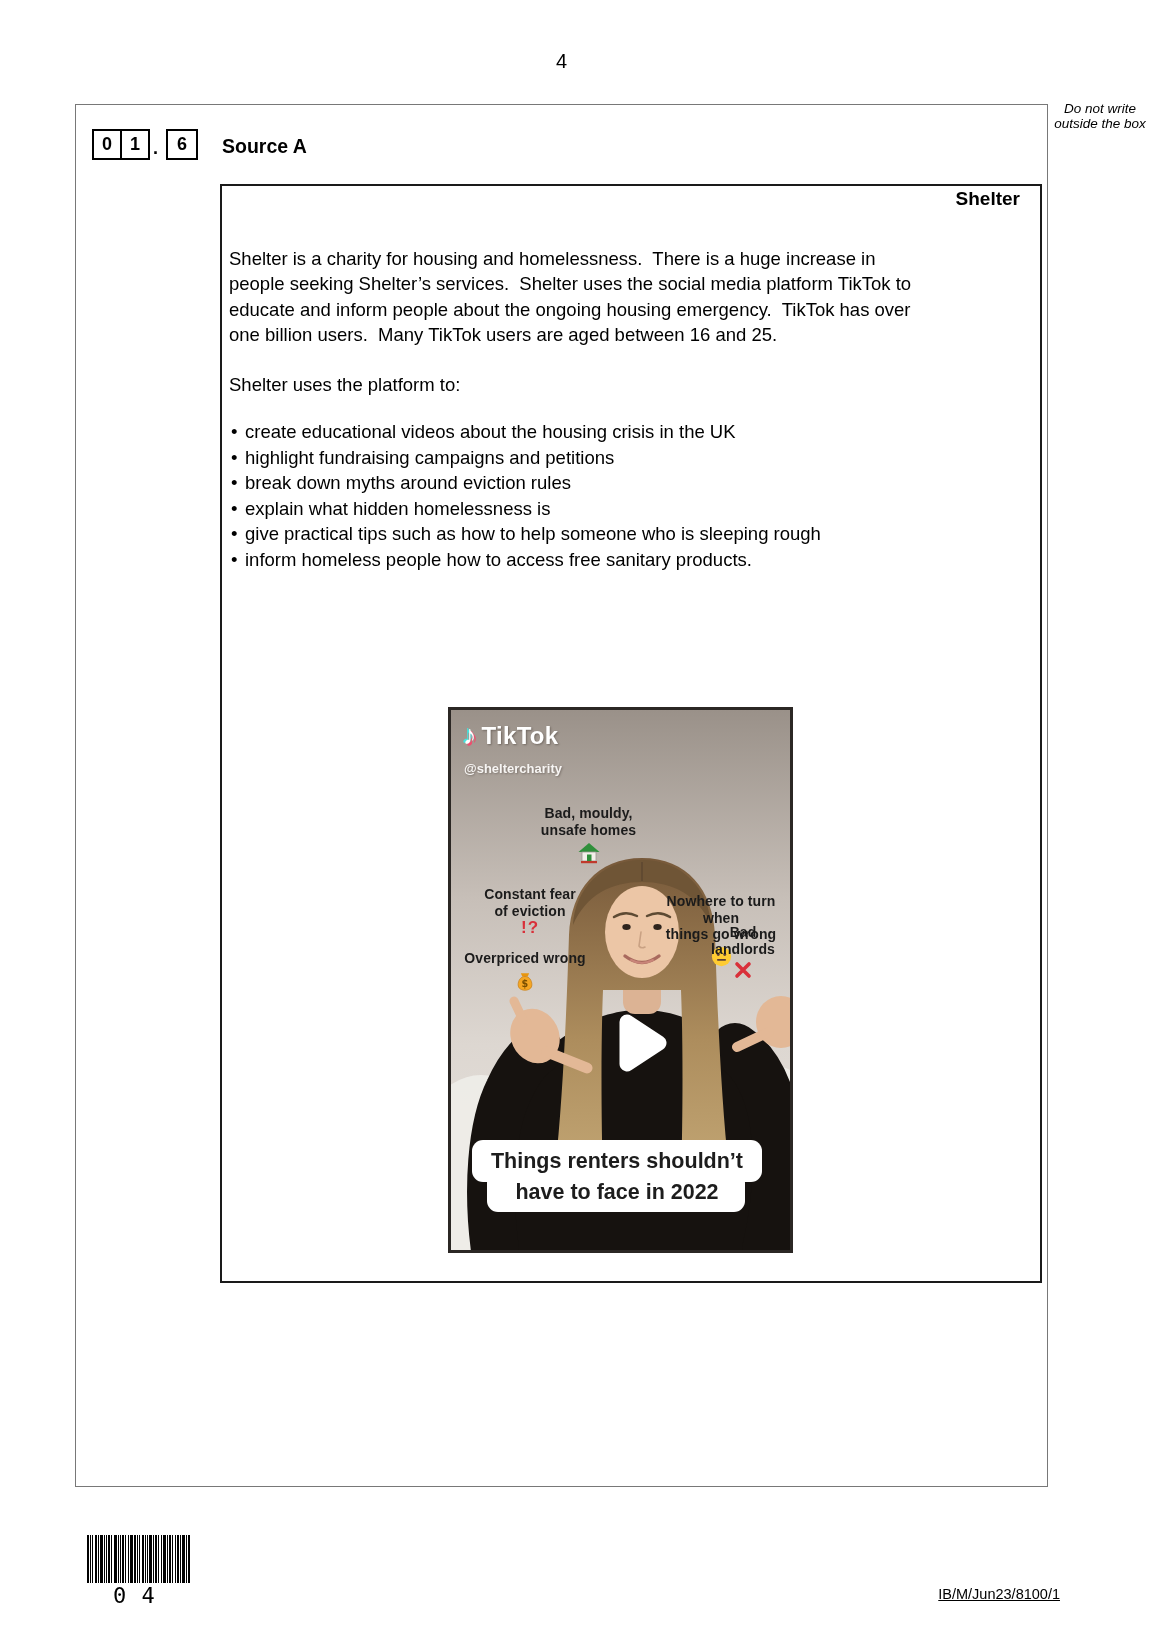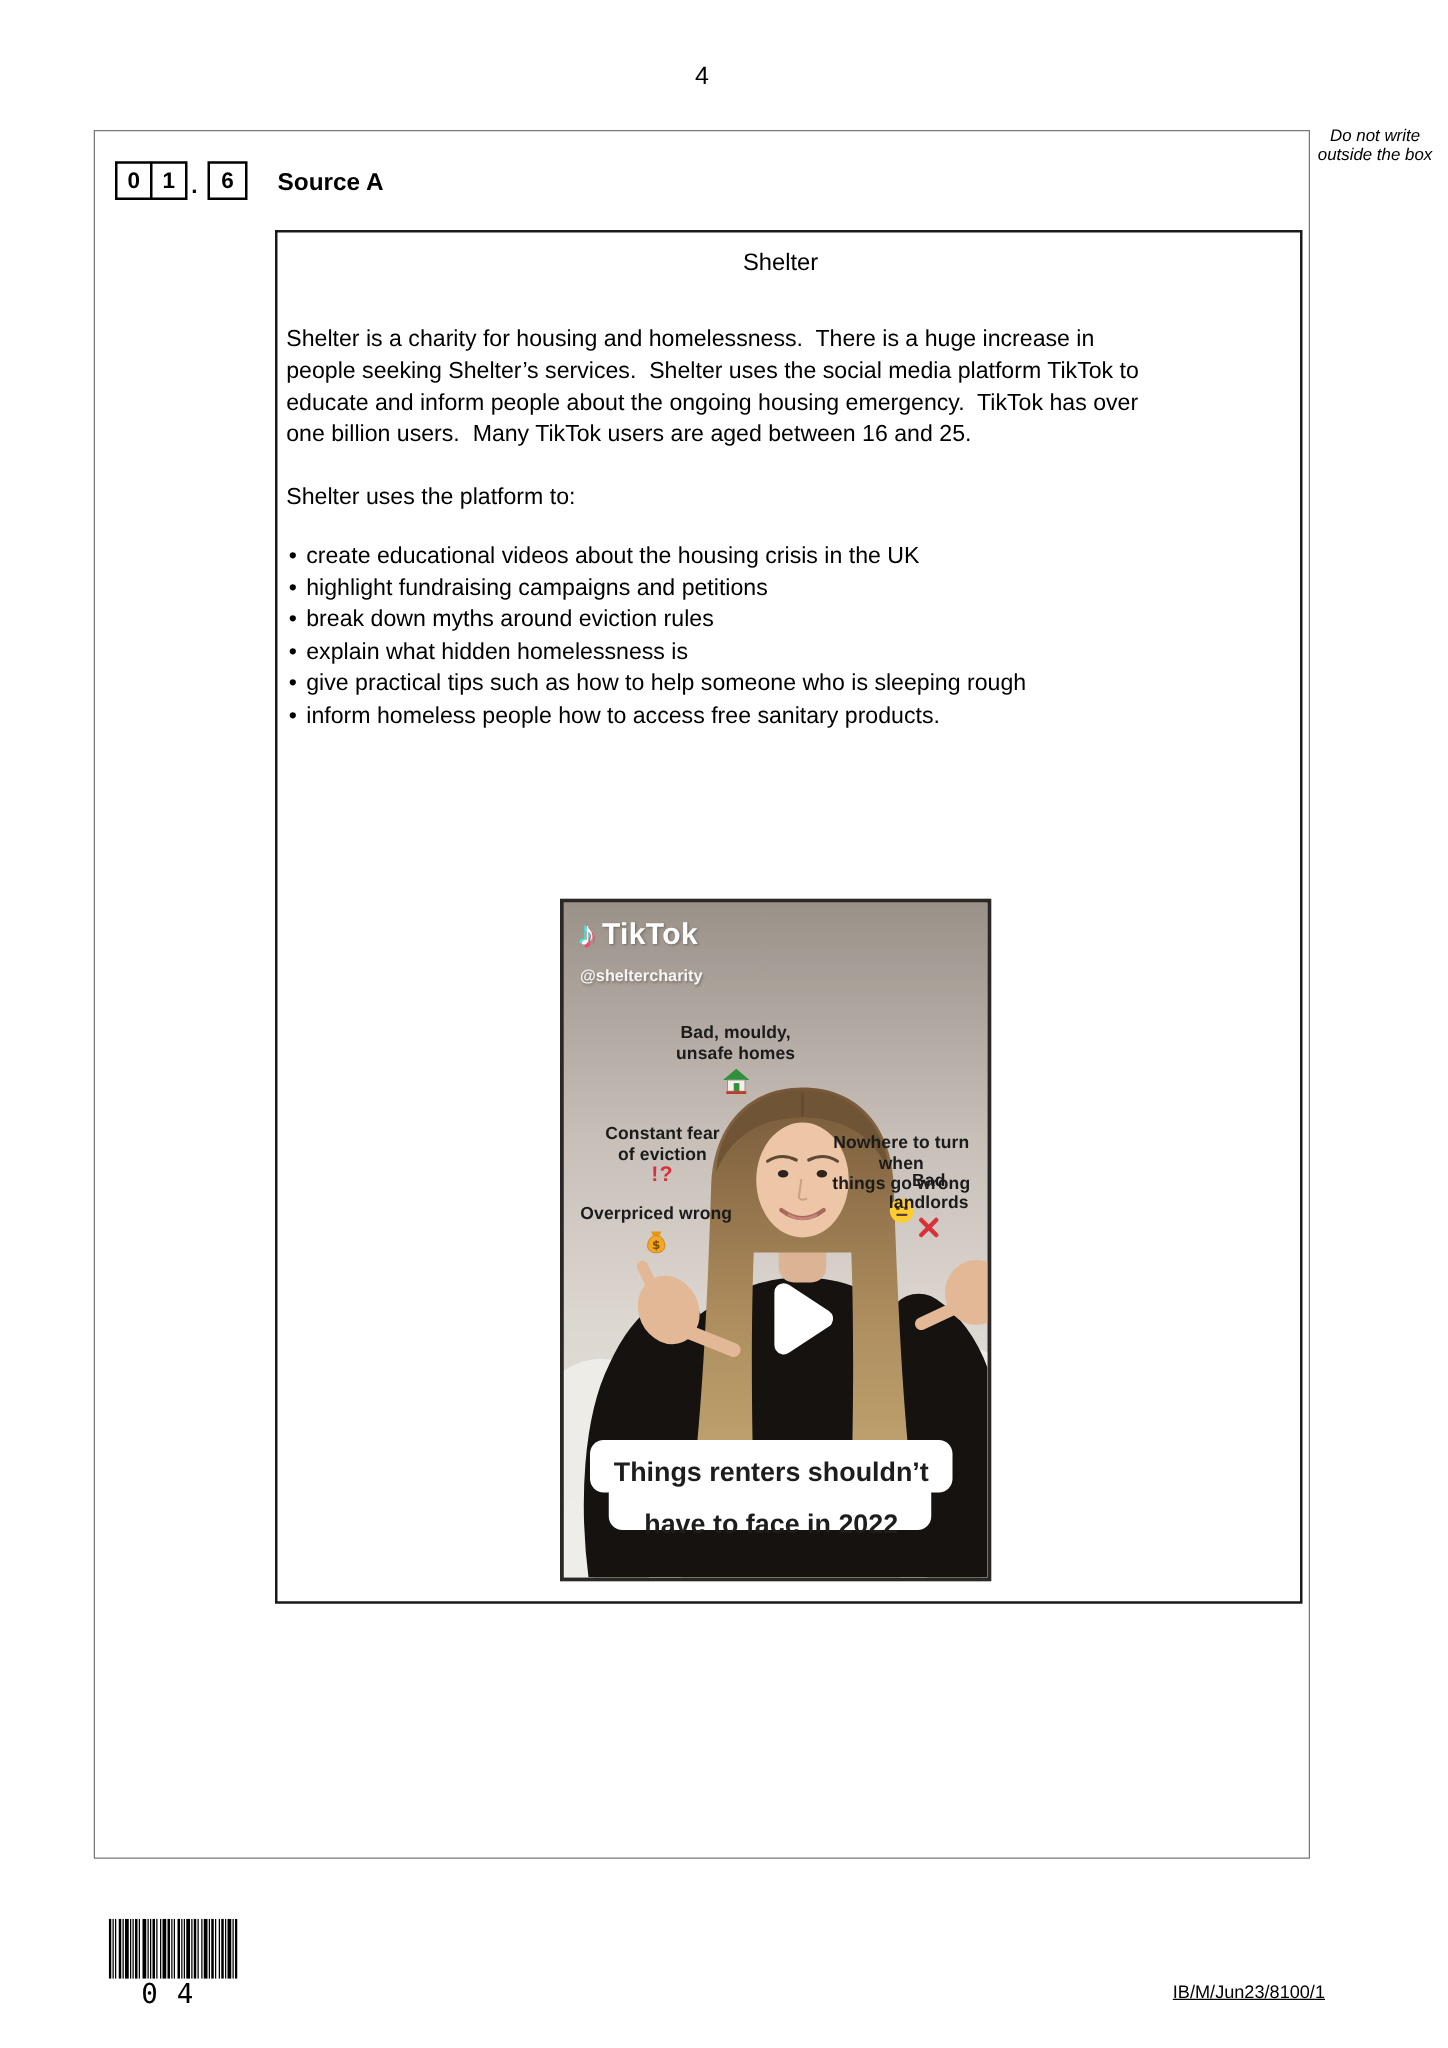--- a/index.html
+++ b/index.html
@@ -21,21 +21,21 @@
           display:flex; align-items:center; justify-content:center;
           font-weight:bold; font-size:18px; }
   .qdot { position:absolute; font-weight:bold; font-size:18px; }
   .source-label { position:absolute; left:222px; top:135px; font-weight:bold; font-size:19.5px; }
 
   
   .inner-box { position:absolute; left:220px; top:184px; width:822px; height:1099px;
                border:2px solid #1a1a1a; background:#fff; }
   .box-content { position:relative; width:100%; height:100%; padding:0 20px 0 7px;
                  font-size:18.5px; line-height:25.5px; }
-  .box-title { margin-top:12px; text-align:center; font-weight:normal; font-size:19px; }
+  .box-title { text-align:right; font-weight:bold; font-size:19px; }
   .box-content p { white-space:pre-wrap; }
   .p1 { margin-top:34px; }
   .p2 { margin-top:24px; }
   .p3 { margin-top:24px; }
   .box-content ul { margin-top:22px; list-style:none; }
   .box-content li { position:relative; padding-left:16px; line-height:25.5px; }
   .box-content li::before { content:"\2022"; position:absolute; left:2px; }
 
   
   .tiktok-card { position:absolute; left:226px; top:521px; width:345px; height:546px;
@@ -63,21 +63,21 @@
   .ovl-landlords   { left:245px; top:214px; width:94px;  }
   .ovl-rents       { left:4px;   top:240px; width:140px; }
 
   .play-btn { position:absolute; left:160px; top:298px; width:62px; height:70px; }
 
   .cap-bg1 { position:absolute; left:21px; top:430px; width:290px; height:42px;
              background:#fff; border-radius:11px; }
   .cap-bg2 { position:absolute; left:36px; top:462px; width:258px; height:40px;
              background:#fff; border-radius:11px; }
   .cap-text { position:absolute; left:21px; top:436px; width:290px; text-align:center;
-              font-weight:bold; font-size:21.5px; line-height:41px; color:#1d1d1d;
+              font-weight:bold; font-size:21.5px; line-height:31px; color:#1d1d1d;
               white-space:pre-line; }
 
   
   .barcode { position:absolute; left:87px; top:1535px; }
   .barcode-label { position:absolute; left:113px; top:1583px;
                    font-family:"DejaVu Sans Mono", monospace; font-size:22px; word-spacing:2px; }
   .footer-ref { position:absolute; right:98px; top:1586px; font-size:14.5px;text-decoration:underline; }
 </style>
 </head>
 <body>

